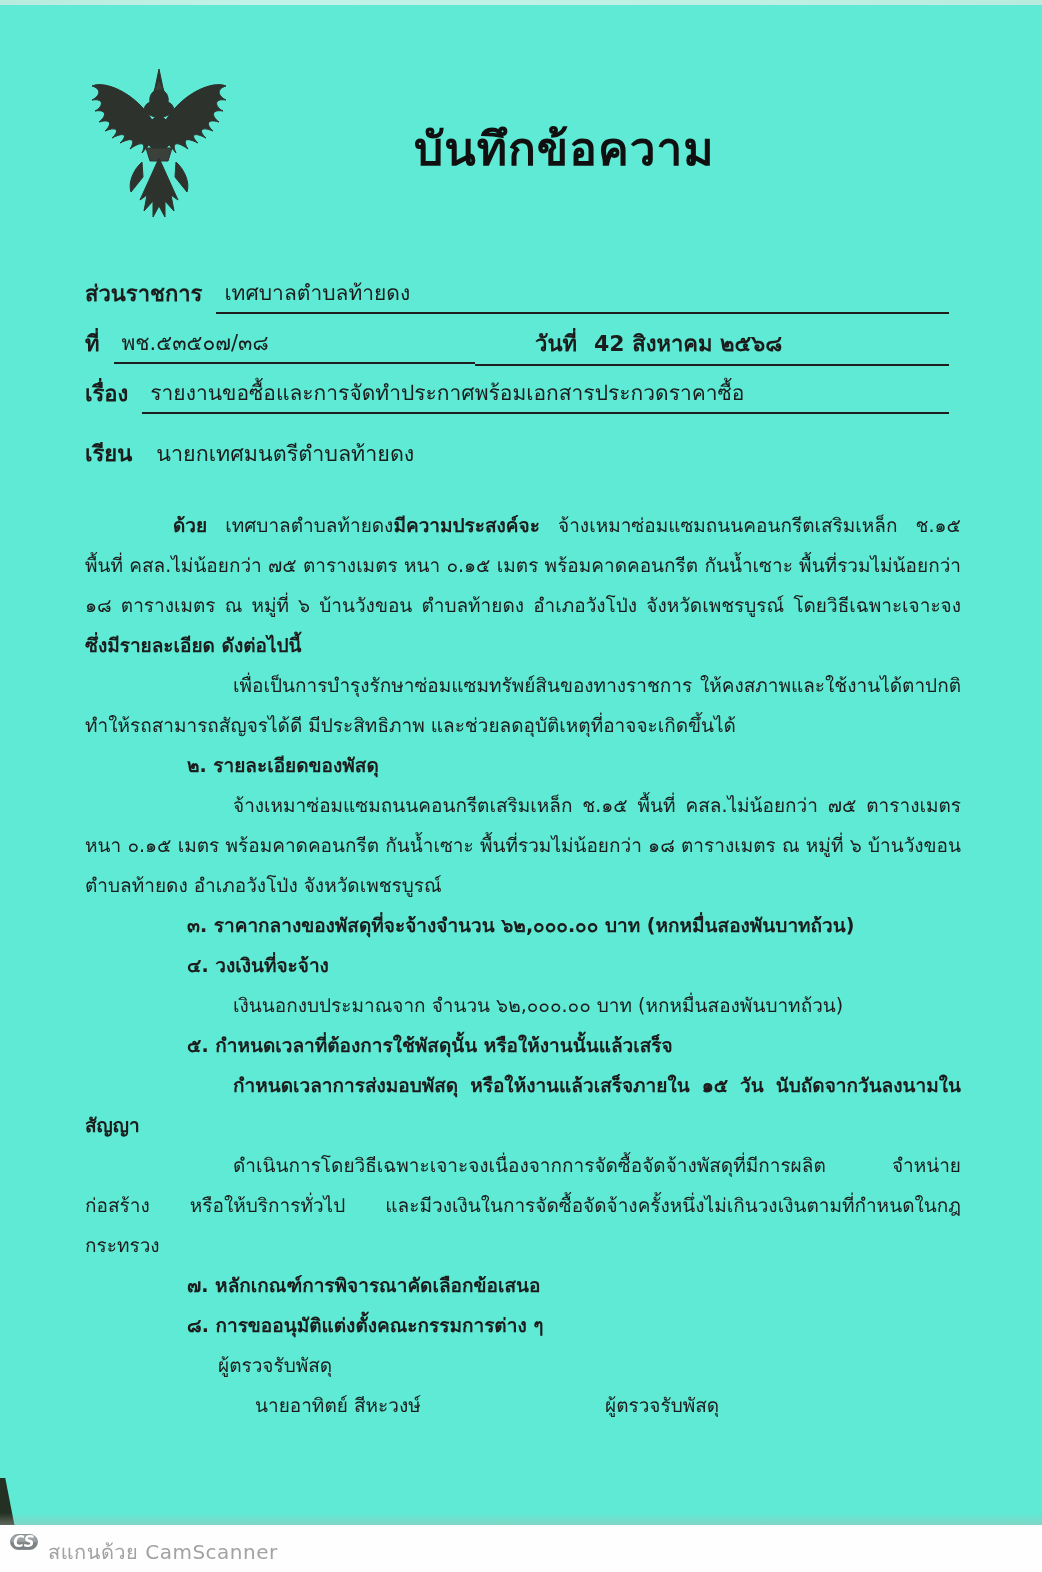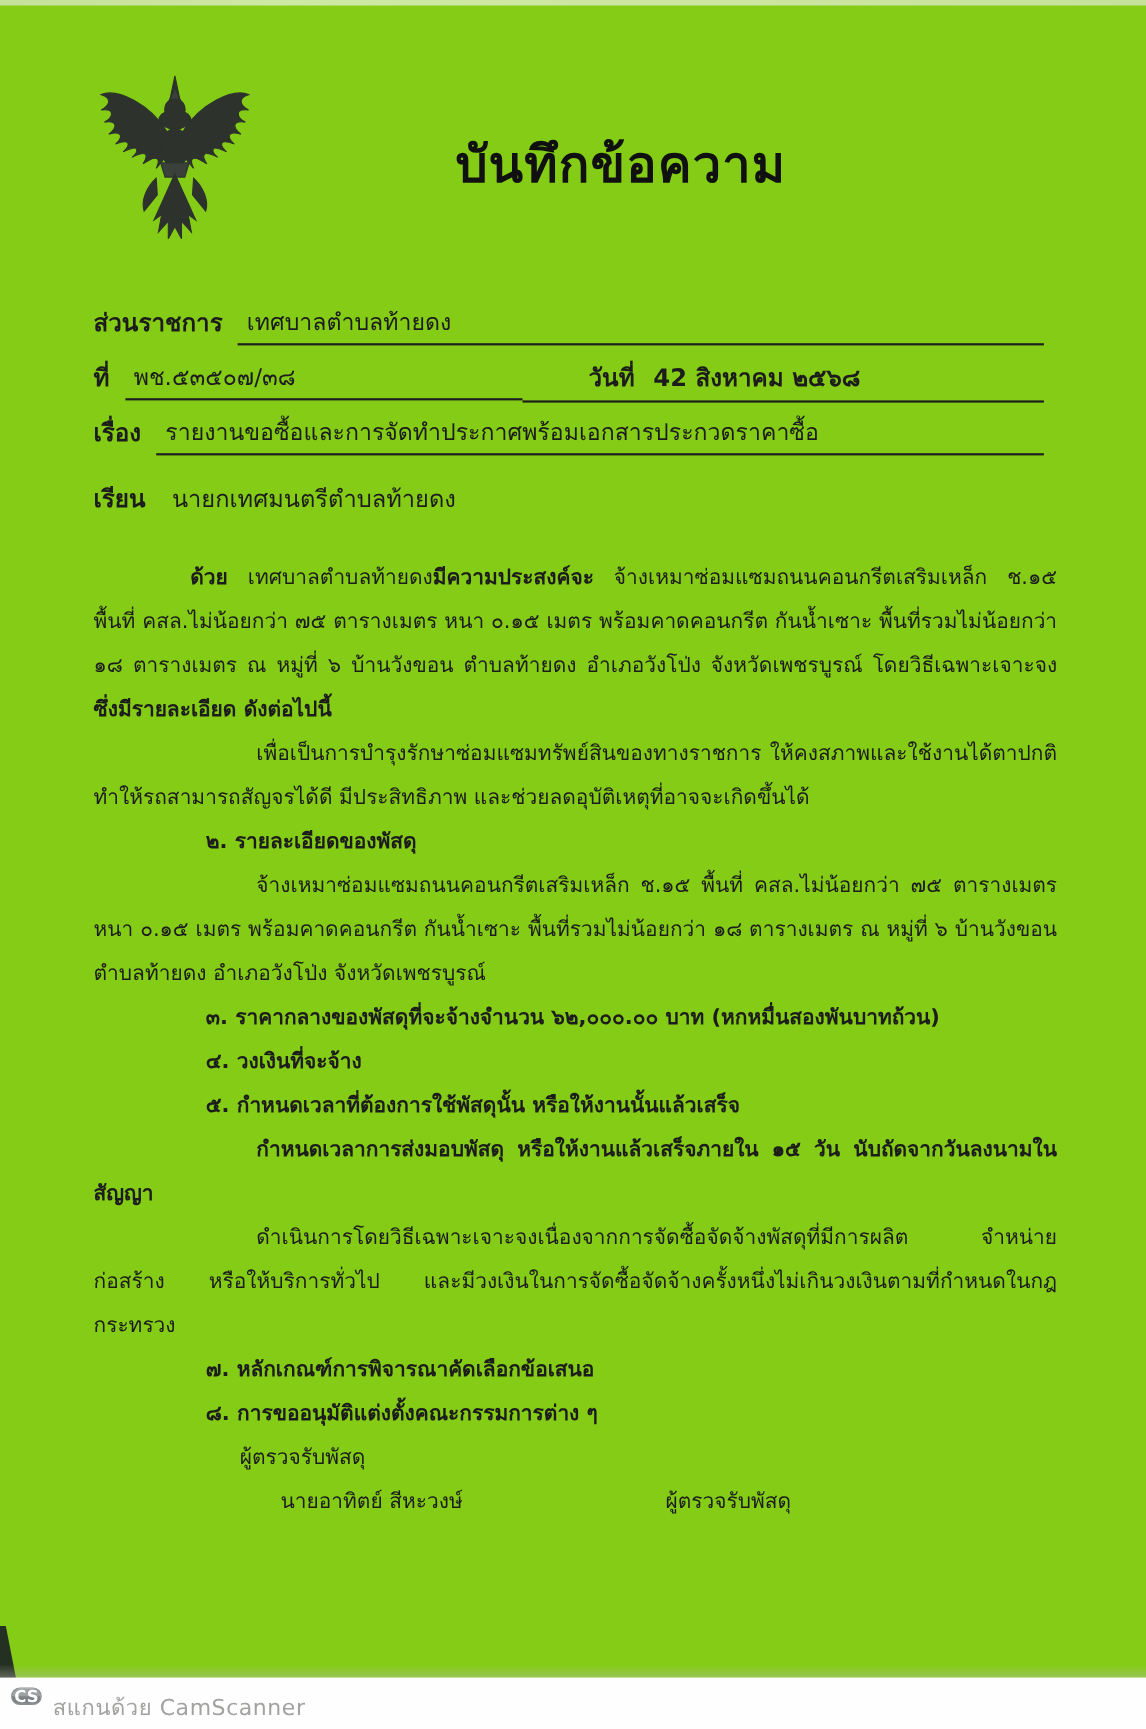--- a/index.html
+++ b/index.html
@@ -1,19 +1,19 @@
 <!DOCTYPE html>
 <html><head>
 <meta charset="utf-8">
 <style>
   html,body { margin:0; padding:0; background:#e9e9e9; }
   .page {
     position:relative;
     width:1042px; height:1572px;
-    background:#84cc16;
+    background:#5eead4;
     overflow:hidden;
     font-family:"DejaVu Sans","Liberation Sans",sans-serif;
     color:#1c1c1c;
     margin:0 auto;
   }
   .top-edge {
     position:absolute; top:0; left:0; right:0; height:5px;
     background:linear-gradient(to right,#e9ece3,#f6f7f2 25%,#f1f3ec 75%,#e9ece3);
     opacity:.65;
   }
@@ -69,21 +69,21 @@
   .footer {
     position:absolute; left:0; bottom:0; width:100%; height:47px;
     background:#fefefe;
   }
   .cs-badge {
     position:absolute; left:10px; top:9px; width:28px; height:16px;
     border-radius:13px;
     background:linear-gradient(#9da2a4 45%,#7c8183 55%);
     color:#ffffff; font-weight:700; font-size:15px;
     display:flex; align-items:center; justify-content:center;
-    border:1px solid #8b9092; box-sizing:border-box;
+    border:1px solid #8b9092; box-sizing:border-box;font-style:italic;
   }
   .footer-text {
     position:absolute; left:48px; top:11px;
     font-size:20px; color:#a2a2a0; letter-spacing:0.5px;
   }
 </style>
 </head>
 <body>
 
 <div class="page">
@@ -141,20 +141,21 @@
     <p class="intro"><span class="b">ด้วย</span><span> เทศบาลตำบลท้ายดง</span><span class="b">มีความประสงค์จะ</span><span> จ้างเหมาซ่อมแซมถนนคอนกรีตเสริมเหล็ก ช.๑๕ พื้นที่ คสล.ไม่น้อยกว่า ๗๕ ตารางเมตร หนา ๐.๑๕ เมตร พร้อมคาดคอนกรีต กันน้ำเซาะ พื้นที่รวมไม่น้อยกว่า ๑๘ ตารางเมตร ณ หมู่ที่ ๖ บ้านวังขอน ตำบลท้ายดง อำเภอวังโป่ง จังหวัดเพชรบูรณ์ โดยวิธีเฉพาะเจาะจง </span><span class="b">ซึ่งมีรายละเอียด ดังต่อไปนี้</span></p>
 
     <p class="ibody">เพื่อเป็นการบำรุงรักษาซ่อมแซมทรัพย์สินของทางราชการ ให้คงสภาพและใช้งานได้ตาปกติ ทำให้รถสามารถสัญจรได้ดี มีประสิทธิภาพ และช่วยลดอุบัติเหตุที่อาจจะเกิดขึ้นได้</p>
 
     <p class="ihead">๒. รายละเอียดของพัสดุ</p>
     <p class="ibody">จ้างเหมาซ่อมแซมถนนคอนกรีตเสริมเหล็ก ช.๑๕ พื้นที่ คสล.ไม่น้อยกว่า ๗๕ ตารางเมตร หนา ๐.๑๕ เมตร พร้อมคาดคอนกรีต กันน้ำเซาะ พื้นที่รวมไม่น้อยกว่า ๑๘ ตารางเมตร ณ หมู่ที่ ๖ บ้านวังขอน ตำบลท้ายดง อำเภอวังโป่ง จังหวัดเพชรบูรณ์</p>
 
     <p class="ihead">๓. ราคากลางของพัสดุที่จะจ้างจำนวน ๖๒,๐๐๐.๐๐ บาท (หกหมื่นสองพันบาทถ้วน)</p>
 
     <p class="ihead">๔. วงเงินที่จะจ้าง</p>
+    <p class="ibody">เงินนอกงบประมาณจาก จำนวน ๖๒,๐๐๐.๐๐ บาท (หกหมื่นสองพันบาทถ้วน)</p>
 
     <p class="ihead">๕. กำหนดเวลาที่ต้องการใช้พัสดุนั้น หรือให้งานนั้นแล้วเสร็จ</p>
     <p class="ibody b">กำหนดเวลาการส่งมอบพัสดุ หรือให้งานแล้วเสร็จภายใน ๑๕ วัน นับถัดจากวันลงนามในสัญญา</p>
 
     <p class="ibody">ดำเนินการโดยวิธีเฉพาะเจาะจงเนื่องจากการจัดซื้อจัดจ้างพัสดุที่มีการผลิต จำหน่าย ก่อสร้าง หรือให้บริการทั่วไป และมีวงเงินในการจัดซื้อจัดจ้างครั้งหนึ่งไม่เกินวงเงินตามที่กำหนดในกฎกระทรวง</p>
 
     <p class="ihead">๗. หลักเกณฑ์การพิจารณาคัดเลือกข้อเสนอ</p>
 
     <p class="ihead">๘. การขออนุมัติแต่งตั้งคณะกรรมการต่าง ๆ</p>
     <p class="ibody-sm">ผู้ตรวจรับพัสดุ</p>

